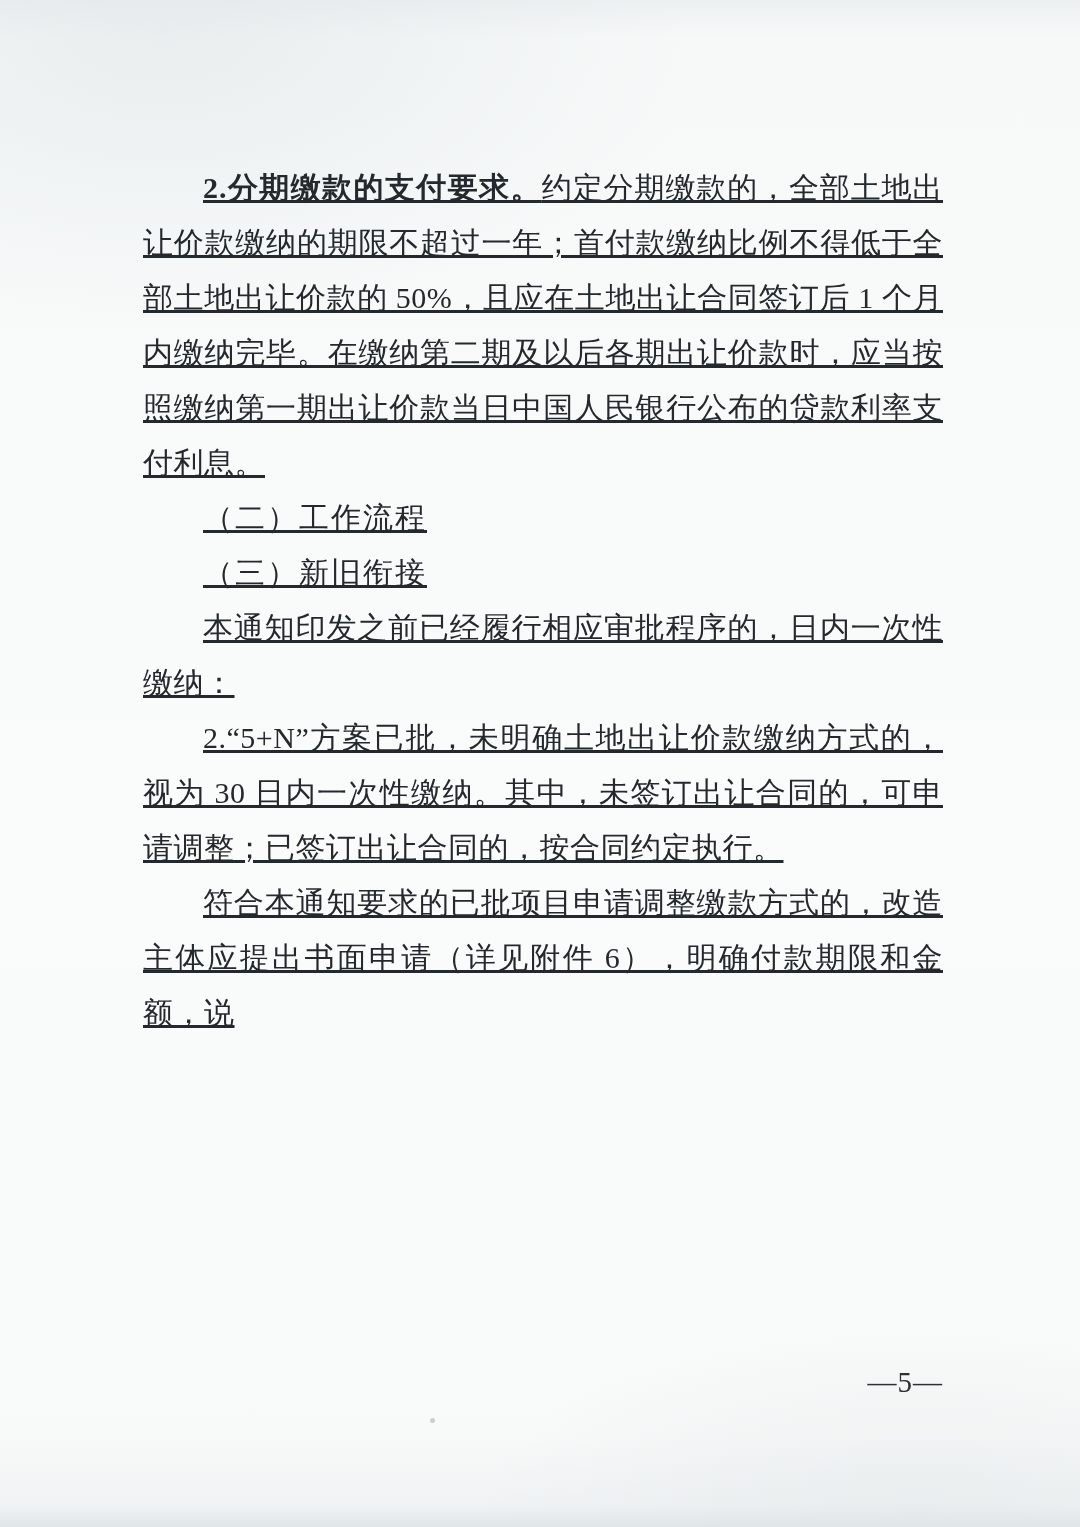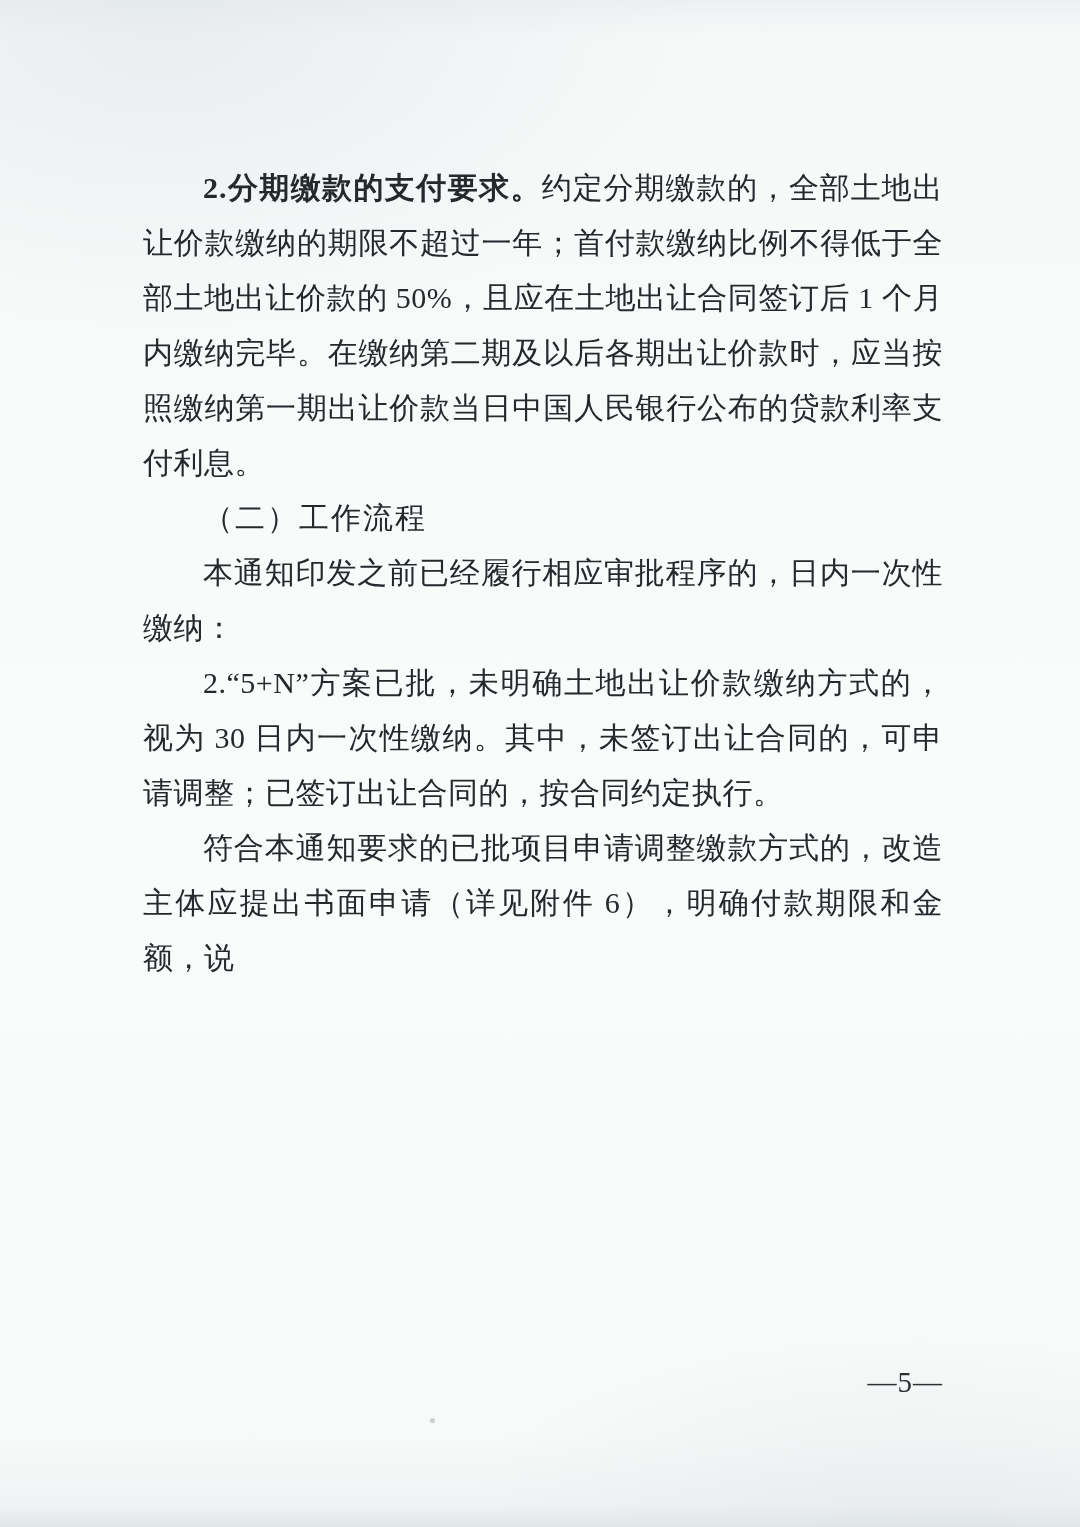--- a/index.html
+++ b/index.html
@@ -26,20 +26,21 @@
     width: 800px;
     font-size: 30px;
     line-height: 55px;
     text-align: justify;
     text-justify: inter-ideograph;
   }
   .para {
     margin: 0;
     text-indent: 2em;
     letter-spacing: 0.5px;
+    text-decoration: underline;
   }
   .para b {
     font-weight: bold;
     letter-spacing: 1px;
   }
   .para.subheading {
     letter-spacing: 2px;
   }
   .page-number {
     position: absolute;
@@ -61,19 +62,20 @@
     background: rgba(120,130,135,0.35);
   }
 </style>
 </head>
 <body>
 
 <div class="page">
   <div class="content">
       <p class="para body"><b>2.分期缴款的支付要求。</b>约定分期缴款的，全部土地出让价款缴纳的期限不超过一年；首付款缴纳比例不得低于全部土地出让价款的 50%，且应在土地出让合同签订后 1 个月内缴纳完毕。在缴纳第二期及以后各期出让价款时，应当按照缴纳第一期出让价款当日中国人民银行公布的贷款利率支付利息。</p>
       <p class="para subheading">（二）工作流程</p>
+      <p class="para subheading">（三）新旧衔接</p>
       <p class="para body">本通知印发之前已经履行相应审批程序的，日内一次性缴纳：</p>
       <p class="para body">2.“5+N”方案已批，未明确土地出让价款缴纳方式的，视为 30 日内一次性缴纳。其中，未签订出让合同的，可申请调整；已签订出让合同的，按合同约定执行。</p>
       <p class="para body">符合本通知要求的已批项目申请调整缴款方式的，改造主体应提出书面申请（详见附件 6），明确付款期限和金额，说</p>
     </div>
   <div class="speckle"></div>
   <div class="page-number">—5—</div>
 </div>
 
 </body></html>

